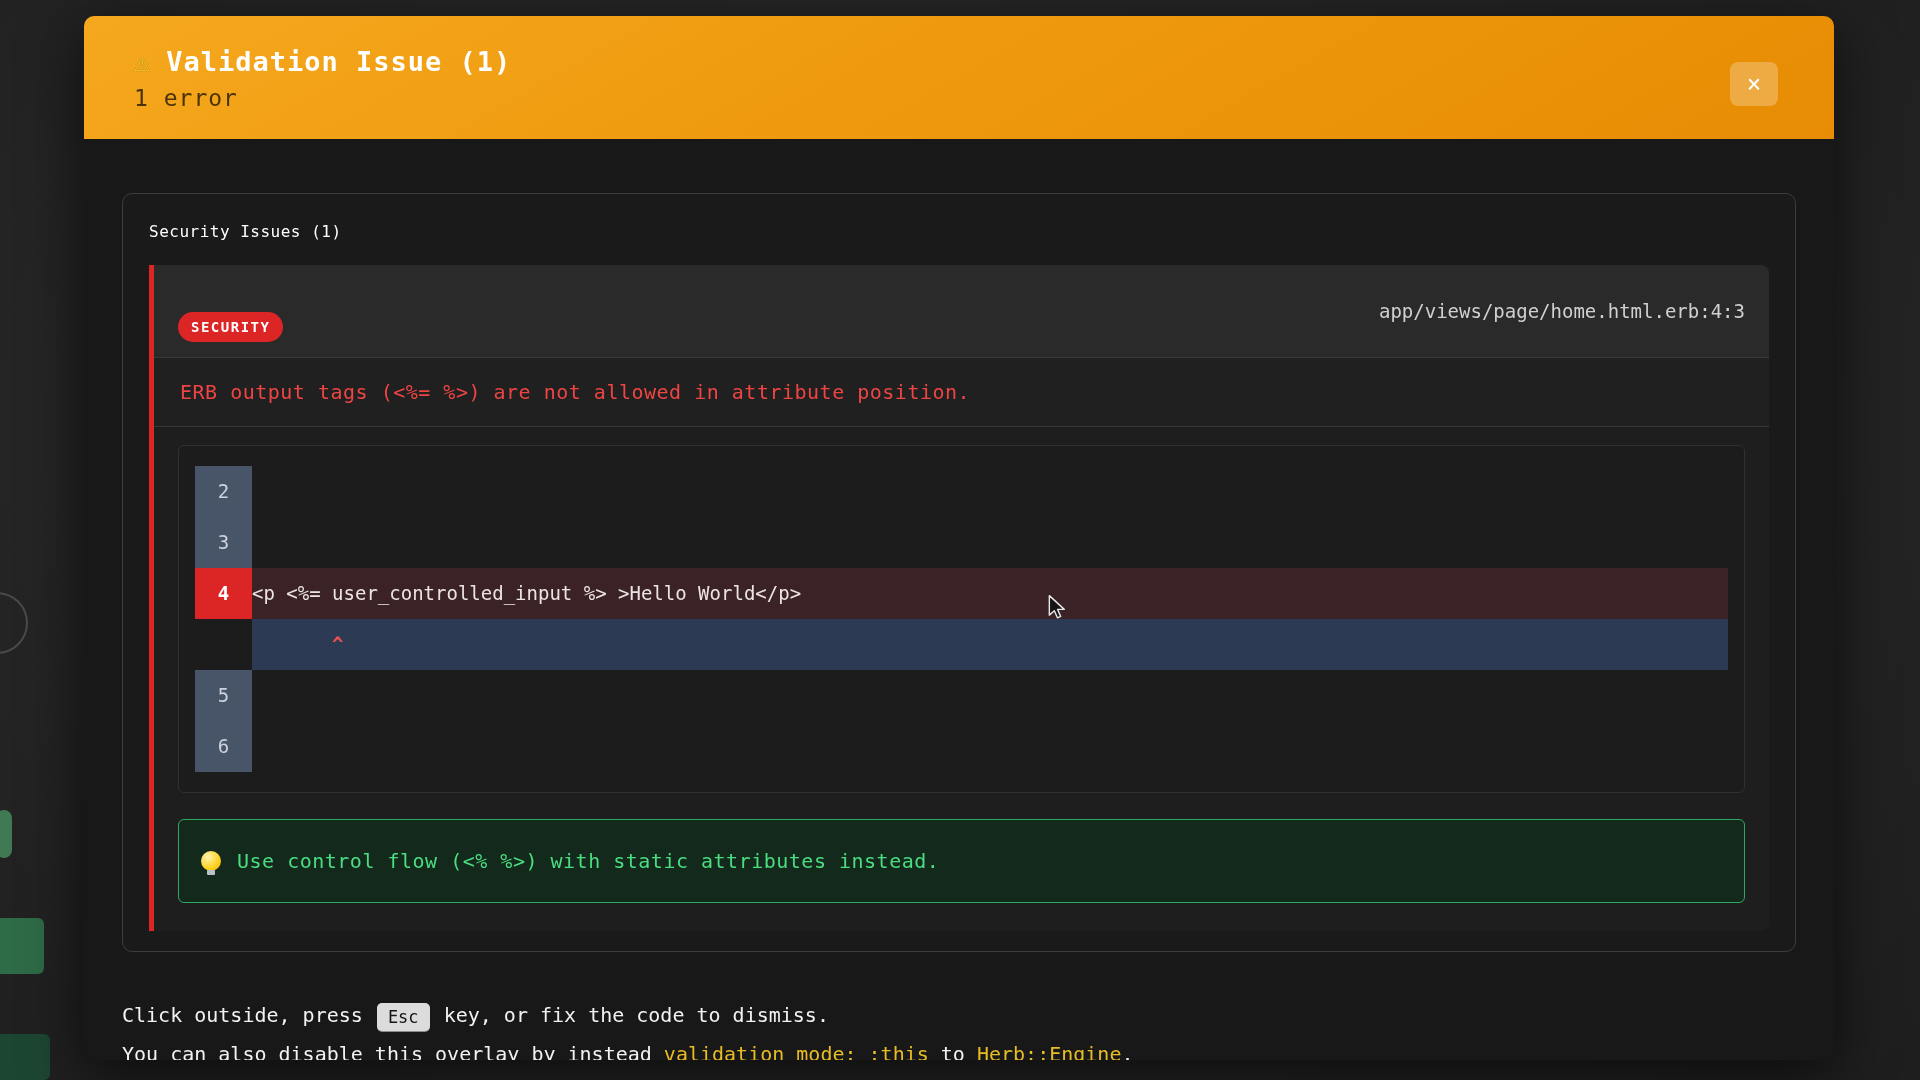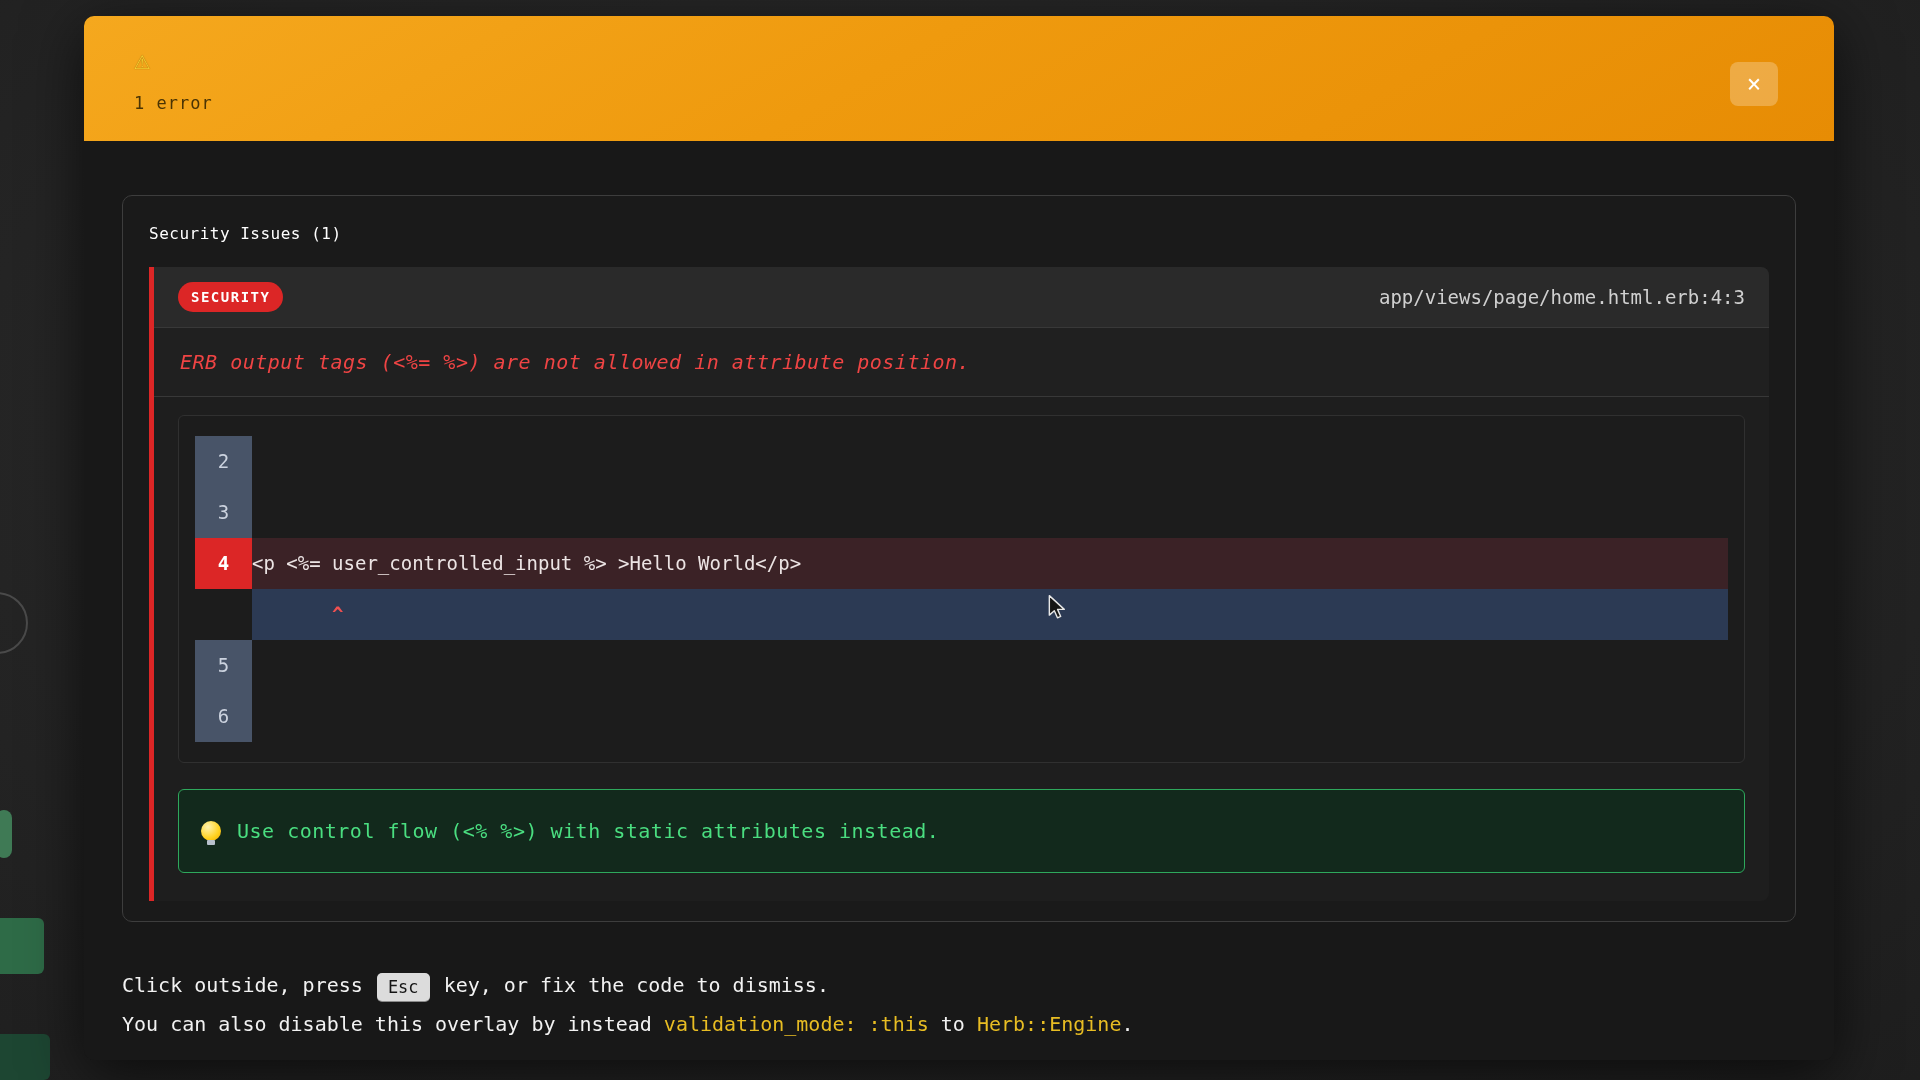--- a/index.html
+++ b/index.html
@@ -27,21 +27,21 @@
 
   .modal-header {
     position:relative;
     background:linear-gradient(150deg, #f5a81e 0%, #ef9a0e 45%, #e78c04 100%);
     padding:30px 50px 28px 50px;
     flex-shrink:0;
   }
   .header-title-row { display:flex; align-items:center; gap:16px; }
   .warn-glyph { font-size:27px; color:#ffd430; text-shadow:0 0 1px #6b4400; line-height:1; }
   .header-title { font-size:27px; font-weight:bold; color:#ffffff; letter-spacing:1px; }
-  .header-subtitle { margin-top:20px; font-size:17px; color:#4a3404; letter-spacing:1px; }
+  .header-subtitle { margin-top:8px; font-size:23px; color:#4a3404; letter-spacing:1px; }
   .close-btn {
     position:absolute; right:56px; top:46px; width:48px; height:44px;
     background:rgba(255,255,255,.25); border:none; border-radius:8px;
     color:#ffffff; font-size:24px; line-height:44px; text-align:center;
     cursor:pointer; font-family:"DejaVu Sans Mono", monospace;
   }
 
   .modal-body { flex:1; padding:54px 38px 20px 38px; background:#181818; }
 
   .panel {
@@ -54,26 +54,26 @@
     margin:0 26px; background:#1e1e1e;
     border-left:5px solid #dc2626; border-radius:0 8px 8px 0;
     overflow:hidden; padding-bottom:28px;
   }
   .card-header {
     display:flex; align-items:center; justify-content:space-between;
     background:#2a2a2a; padding:15px 24px; border-bottom:1px solid #383838;
   }
   .badge {
     background:#dc2626; color:#ffffff; font-size:14px; font-weight:bold;
-    letter-spacing:1.5px; padding:7px 13px; border-radius:15px;
+    letter-spacing:1.5px; padding:7px 13px; border-radius:15px;margin-top:32px;
   }
   .location { color:#d0d0d0; font-size:19px; }
 
   .message-row { background:#202020; padding:22px 26px; border-bottom:1px solid #383838; }
-  .message-text { color:#ef4444; font-size:20px; font-style:italic; letter-spacing:.5px; }
+  .message-text { color:#ef4444; font-size:20px; letter-spacing:.5px; }
 
   .code-block {
     margin:18px 24px 0 24px; background:#1c1c1c;
     border:1px solid #303030; border-radius:6px; padding:20px 16px;
   }
   .code-row { display:flex; height:51px; line-height:51px; font-size:19px; }
   .gutter {
     width:57px; flex-shrink:0; text-align:center;
     background:#485468; color:#ccd3df;
   }
@@ -111,20 +111,21 @@
   <div class="artifact ring"></div>
   <div class="artifact a1"></div>
   <div class="artifact a2"></div>
   <div class="artifact a3"></div>
 
   <div class="modal">
 
     <div class="modal-header">
       <div class="header-title-row">
         <span class="warn-glyph">⚠</span>
+        <span class="header-title">Validation Issue (1)</span>
       </div>
       <div class="header-subtitle">1 error</div>
       <button class="close-btn">
         <span>×</span>
       </button>
     </div>
 
     <div class="modal-body">
 
       <div class="panel">

